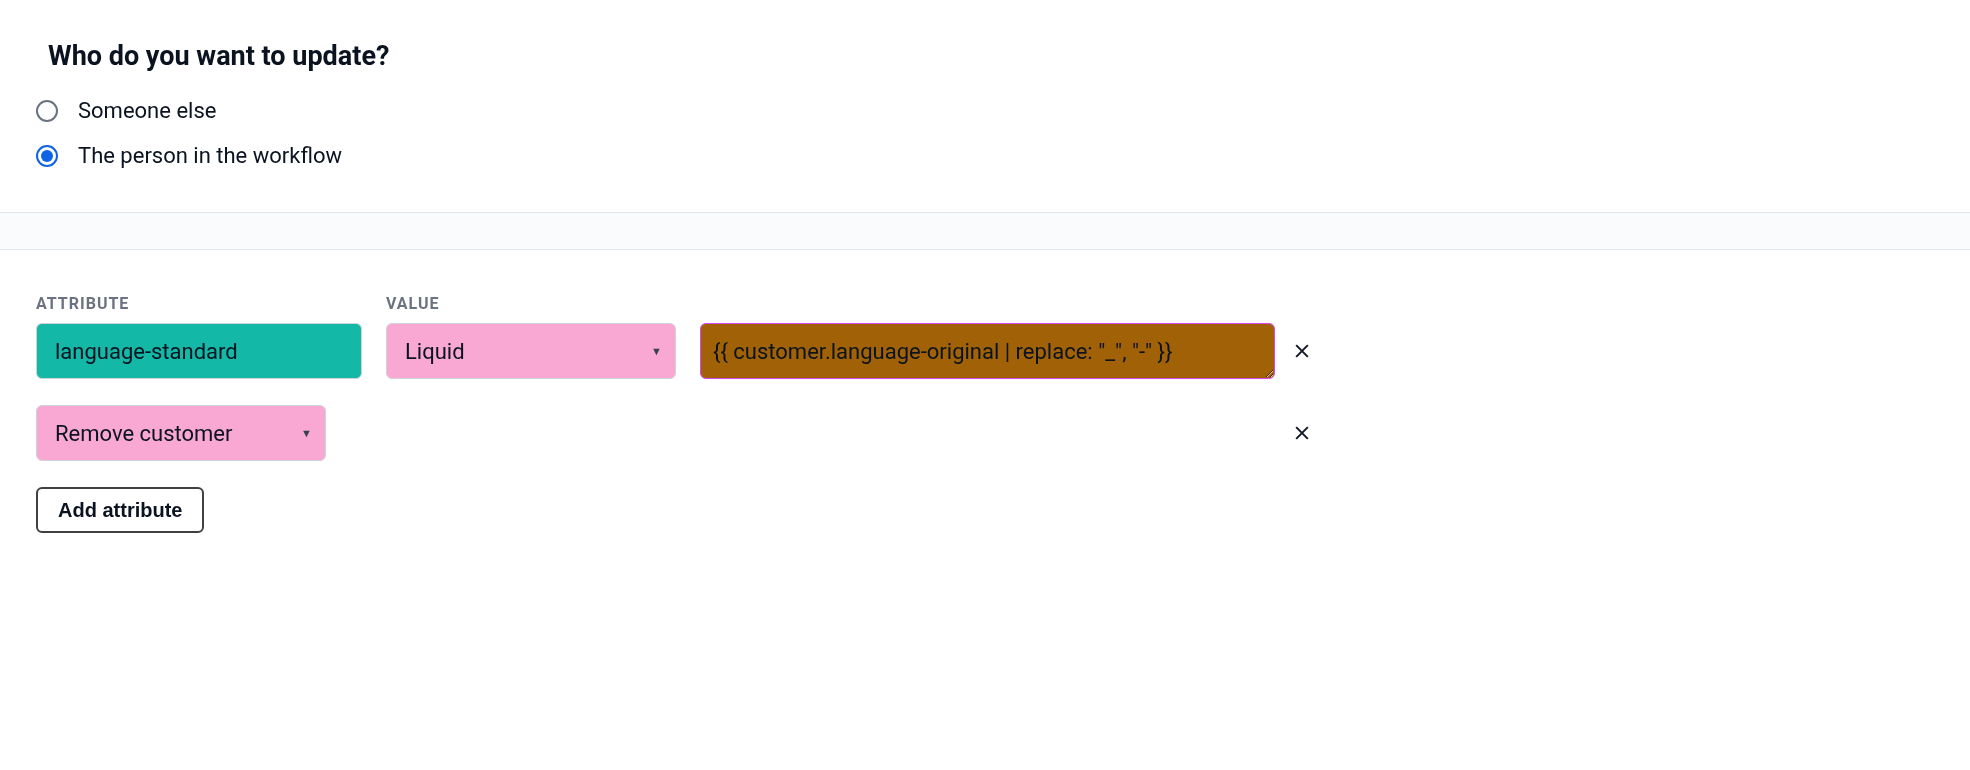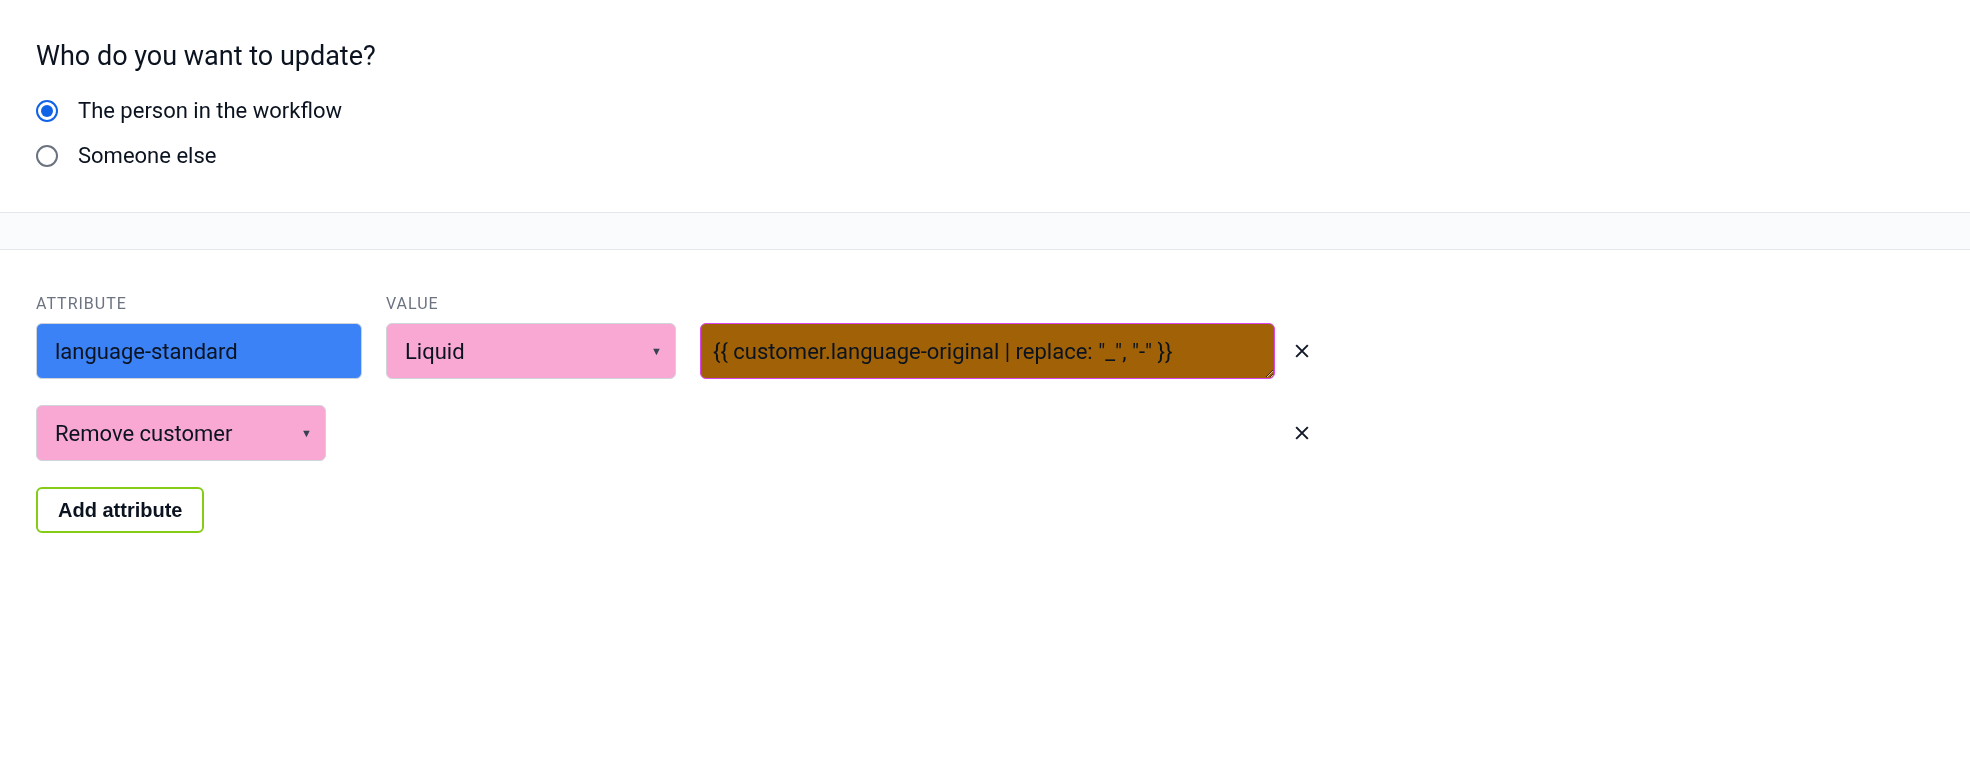--- a/index.html
+++ b/index.html
@@ -8,23 +8,23 @@
     font-family: -apple-system, BlinkMacSystemFont, "Segoe UI", Roboto, Helvetica, Arial, sans-serif;
     background:#ffffff;
     color:#0b1320;
     width:1970px;
   }
   .section {
     padding: 40px 36px 44px 36px;
   }
   .section-title {
     font-size:27px;
-    font-weight:400;
+    font-weight:700;
     color:#0b1320;
-    margin:0 0 26px 0;
+    margin:0 0 26px 12px;
   }
   .radio-group { display:flex; flex-direction:column; gap:20px; }
   .radio-item {
     display:flex; align-items:center; gap:20px;
     font-size:22px; color:#0b1320;
     cursor:pointer;
   }
   .radio-outer {
     width:22px; height:22px;
     border-radius:50%;
@@ -47,33 +47,33 @@
     width:100%;
   }
   .col-headers{
     display:flex;
     margin-top:4px;
     margin-bottom:10px;
   }
   .col-header {
     font-size:16px;
     letter-spacing:1px;
-    font-weight:400;
+    font-weight:700;
     color:#6b7280;
     text-transform:uppercase;
   }
   .col-attr { width:350px; }
   .col-val {  }
   .rows { display:flex; flex-direction:column; gap:26px; }
   .row { display:flex; align-items:flex-start; gap:24px; position:relative; }
   .input {
     height:56px;
     border:1px solid #cfd4da;
     border-radius:6px;
-    background:#3b82f6;
+    background:#14b8a6;
     font-size:22px;
     color:#0b1320;
     padding:0 18px;
     outline:none;
     font-family:inherit;
   }
   .input::placeholder{ color:#6b7280; }
   .attr-input { width:326px; }
   .select-wrap { position:relative; width:290px; }
   .select {
@@ -112,44 +112,44 @@
     width:32px; height:32px;
     display:flex; align-items:center; justify-content:center;
     background:none; border:none; cursor:pointer;
     color:#111827;
   }
   .row-close svg { width:24px; height:24px; stroke:#111827; stroke-width:2.4; }
   .add-btn {
     margin-top:26px;
     height:46px;
     padding:0 20px;
-    border:2px solid #84cc16;
+    border:2px solid #404040;
     border-radius:6px;
     background:#fff;
     font-size:20px;
     font-weight:600;
     color:#0b1320;
     cursor:pointer;
   }
 </style>
 </head>
 <body>
 
 <div class="section">
   <h2 class="section-title">Who do you want to update?</h2>
   <div class="radio-group">
     <label class="radio-item">
+      <span class="radio-outer"></span>
+      <span>Someone else</span>
+    </label>
+    <label class="radio-item">
       <span class="radio-outer checked">
           <span class="radio-inner"></span>
         </span>
       <span>The person in the workflow</span>
-    </label>
-    <label class="radio-item">
-      <span class="radio-outer"></span>
-      <span>Someone else</span>
     </label>
   </div>
 </div>
 
 <div class="divider"></div>
 
 <div class="section">
 
   <div class="col-headers">
     <div class="col-header col-attr">Attribute</div>

